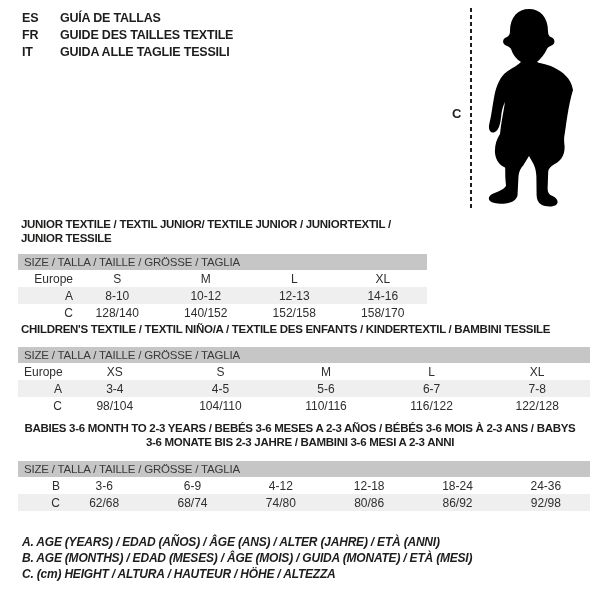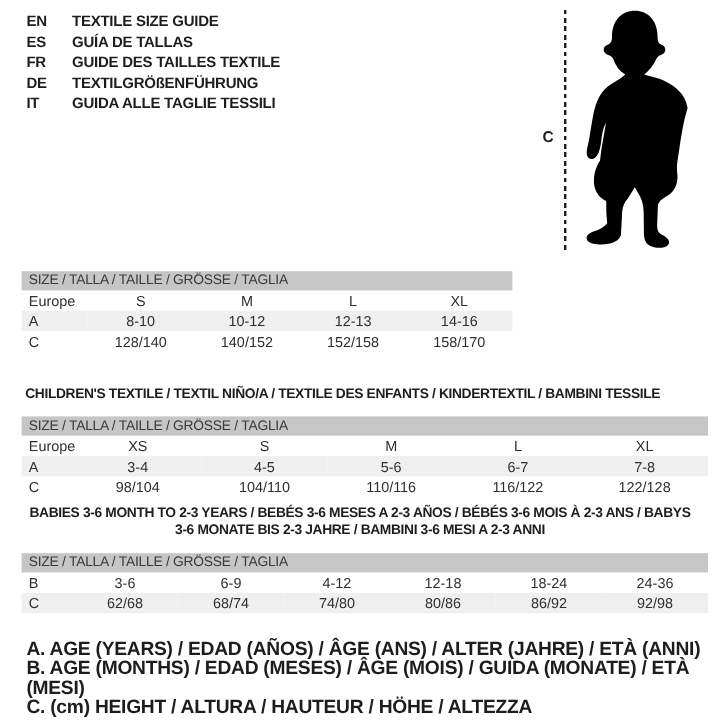--- a/index.html
+++ b/index.html
@@ -27,37 +27,35 @@
                  padding-left:3px;}
   .s3 .section-title{max-width:558px;text-align:center;}
   .s1 .size-table{margin-top:9px;}
   .s2 .size-table{margin-top:11px;}
   .s3 .size-table{margin-top:12px;}
   table{border-collapse:collapse; table-layout:fixed; width:100%; font-size:12px; color:#2e2e2e;}
   .s1 col.label{width:55px;} .s2 col.label{width:44px;} .s3 col.label{width:42px;}
   th.band{background:#c6c6c6; font-weight:normal; text-align:left; font-size:11.5px;
           color:#3a3a3a; height:16px; padding:0 0 0 6px; letter-spacing:-0.2px;}
   td{height:17px; padding:0;}
-  td.label{text-align:left; padding-left:6px;}
+  td.label{text-align:right; padding-left:6px;}
   td.value{text-align:center;}
   tr.shaded{background:#efefef;}
   
-  .footnotes{position:absolute; left:22px; top:534px; font-weight:bold; font-size:16px;
-             line-height:16px; letter-spacing:-0.2px;}
+  .footnotes{position:absolute; left:22px; top:534px; font-weight:bold; font-size:12px;
+             line-height:16px; letter-spacing:-0.2px;font-style:italic;}
 </style>
 </head>
 <body>
 
 <div class="page">
 
   <div class="lang-list">
-      <div class="lang-row"><span class="lang-code">EN</span><span class="lang-label">TEXTILE SIZE GUIDE</span></div>
       <div class="lang-row"><span class="lang-code">ES</span><span class="lang-label">GUÍA DE TALLAS</span></div>
       <div class="lang-row"><span class="lang-code">FR</span><span class="lang-label">GUIDE DES TAILLES TEXTILE</span></div>
-      <div class="lang-row"><span class="lang-code">DE</span><span class="lang-label">TEXTILGRÖßENFÜHRUNG</span></div>
       <div class="lang-row"><span class="lang-code">IT</span><span class="lang-label">GUIDA ALLE TAGLIE TESSILI</span></div>
     </div>
 
   <div class="figure">
     <div class="dash-line"></div>
     <div class="measure-label">C</div>
     <svg viewBox="0 0 100 207" xmlns="http://www.w3.org/2000/svg" aria-hidden="true">
       <path fill="#000000" d="
         M42 3
         C31 3 23 11 23 25
@@ -99,20 +97,21 @@
         C58 57.5 52.5 57.5 50 56
         C54 52.5 57.5 48.5 59.7 43.5
         C60.6 41.4 62.5 40.4 64.5 39.5
         C69 37.5 68 32 63.8 31
         C61.8 30.3 61 28 61 25
         C61 11 53 3 42 3 Z"></path>
     </svg>
   </div>
 
   <section class="size-section s1">
+    <div class="section-title">JUNIOR TEXTILE / TEXTIL JUNIOR/ TEXTILE JUNIOR / JUNIORTEXTIL / JUNIOR TESSILE</div>
     <div class="size-table">
         <table>
           <colgroup>
             <col class="label">
             <col>
             <col>
             <col>
             <col>
           </colgroup>
           <thead>

